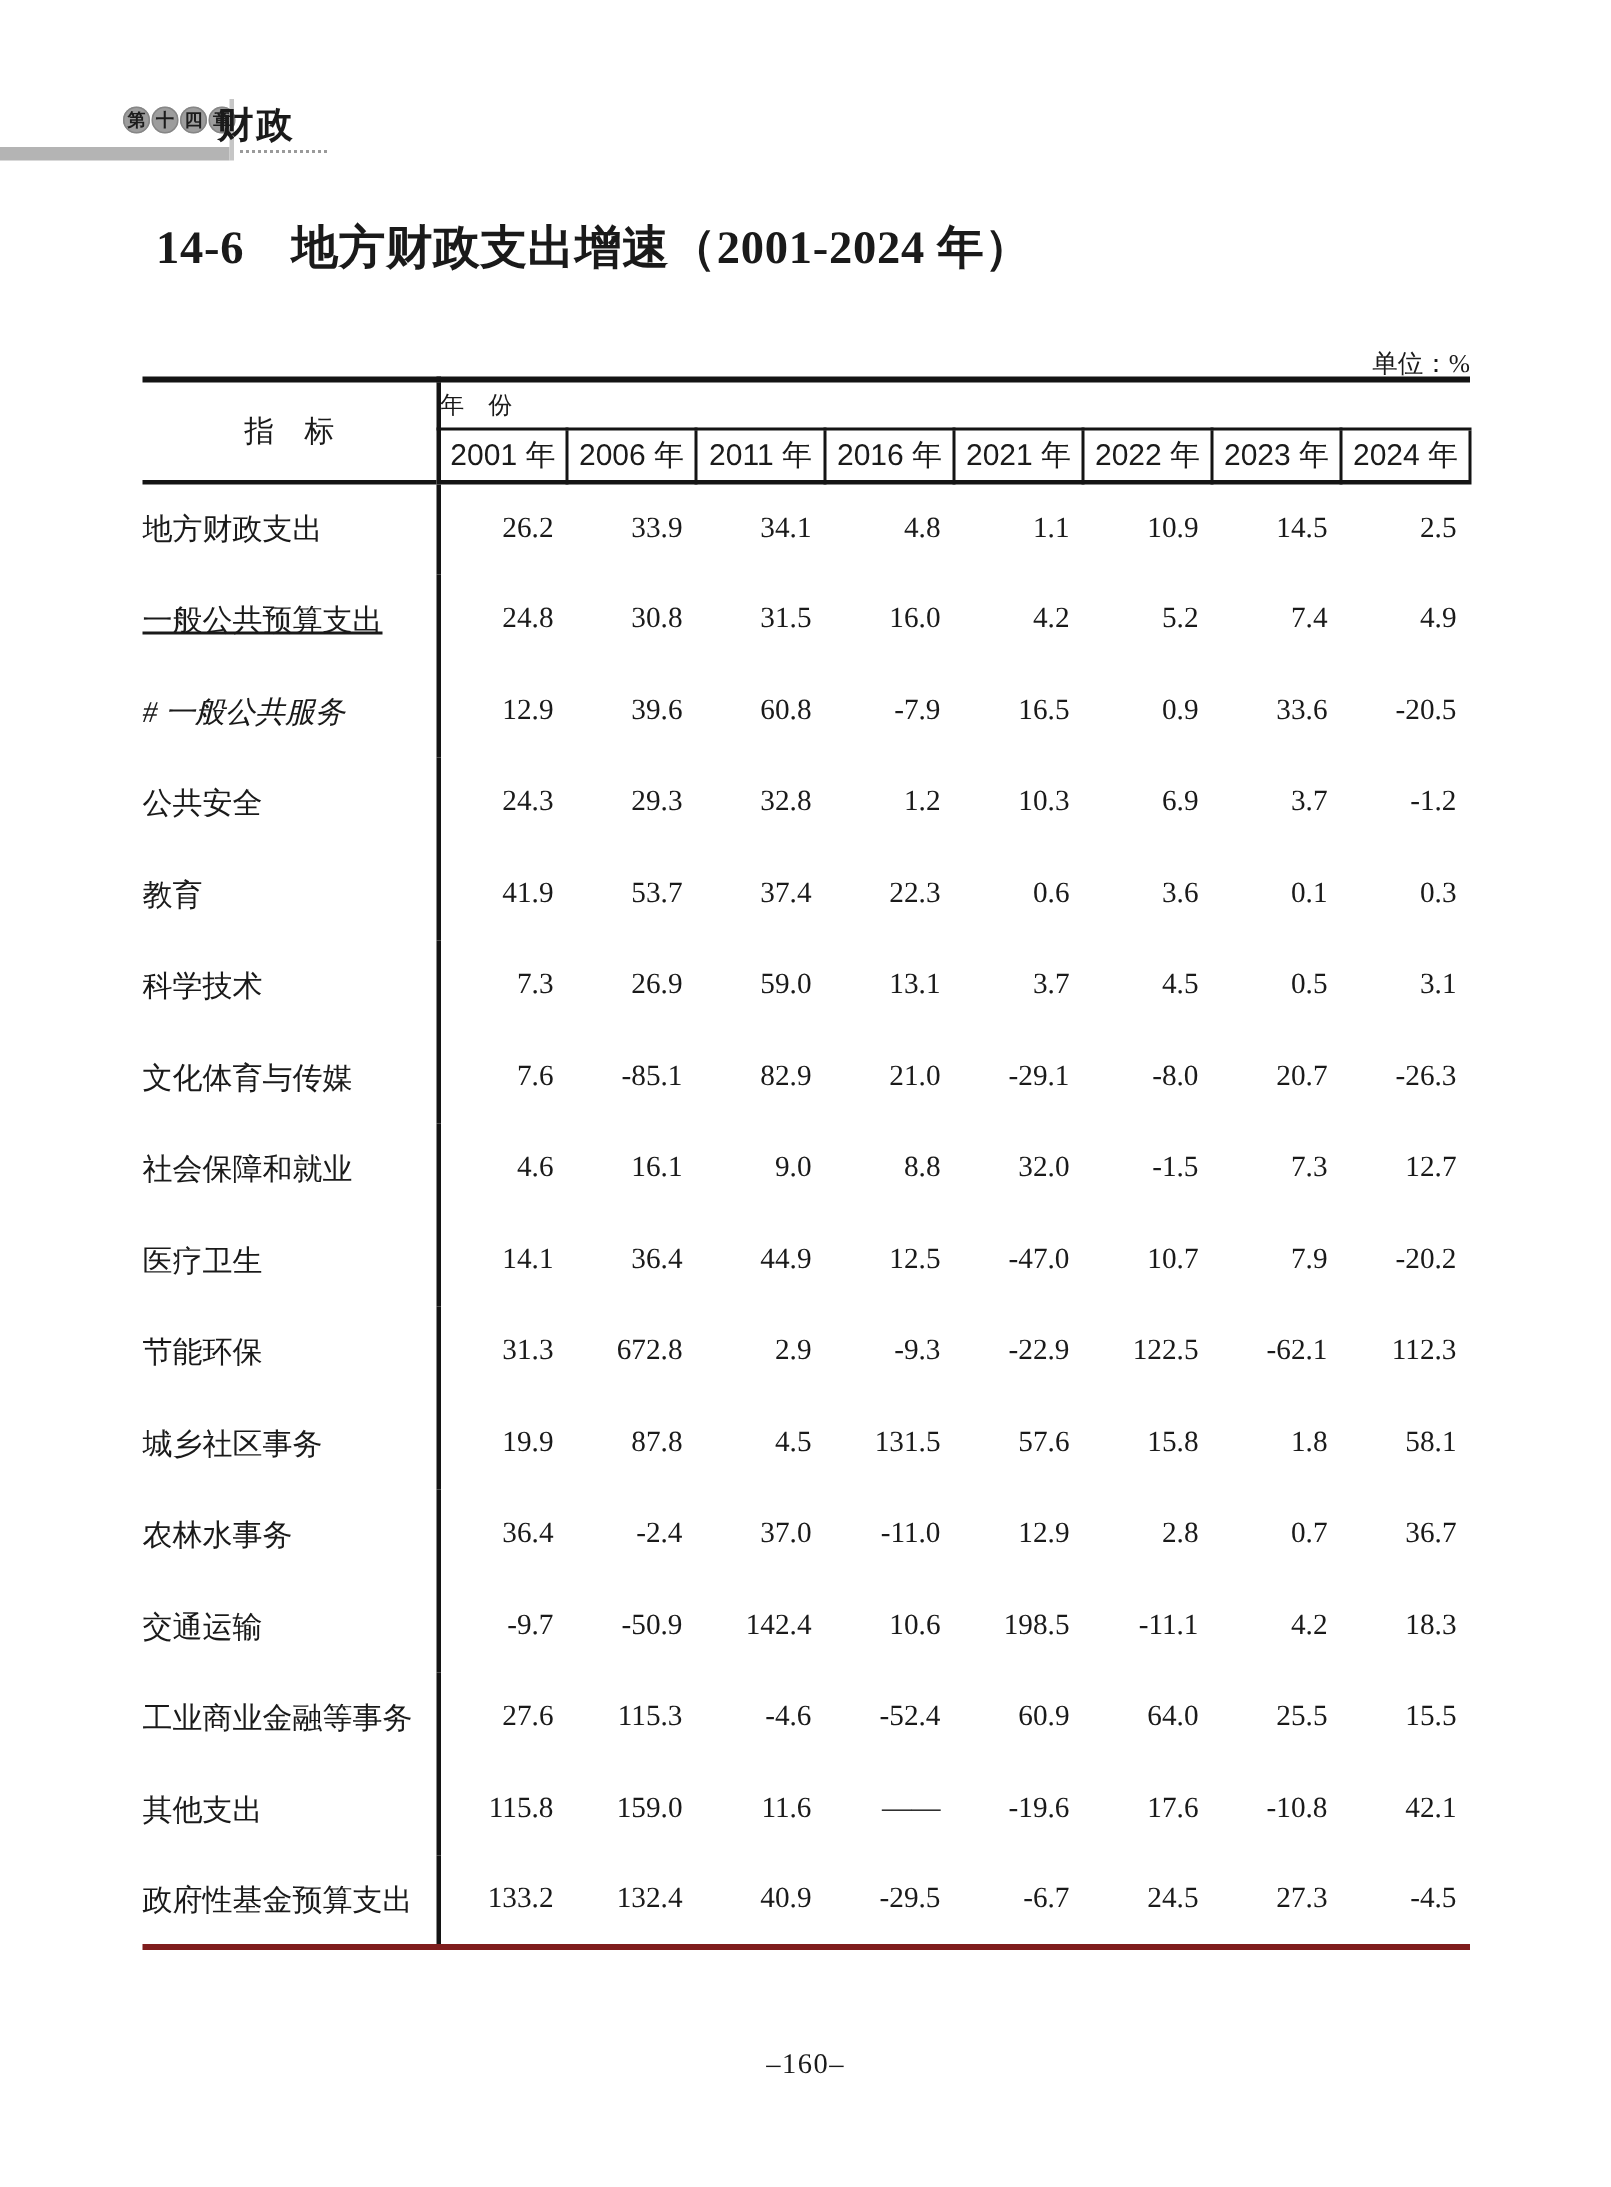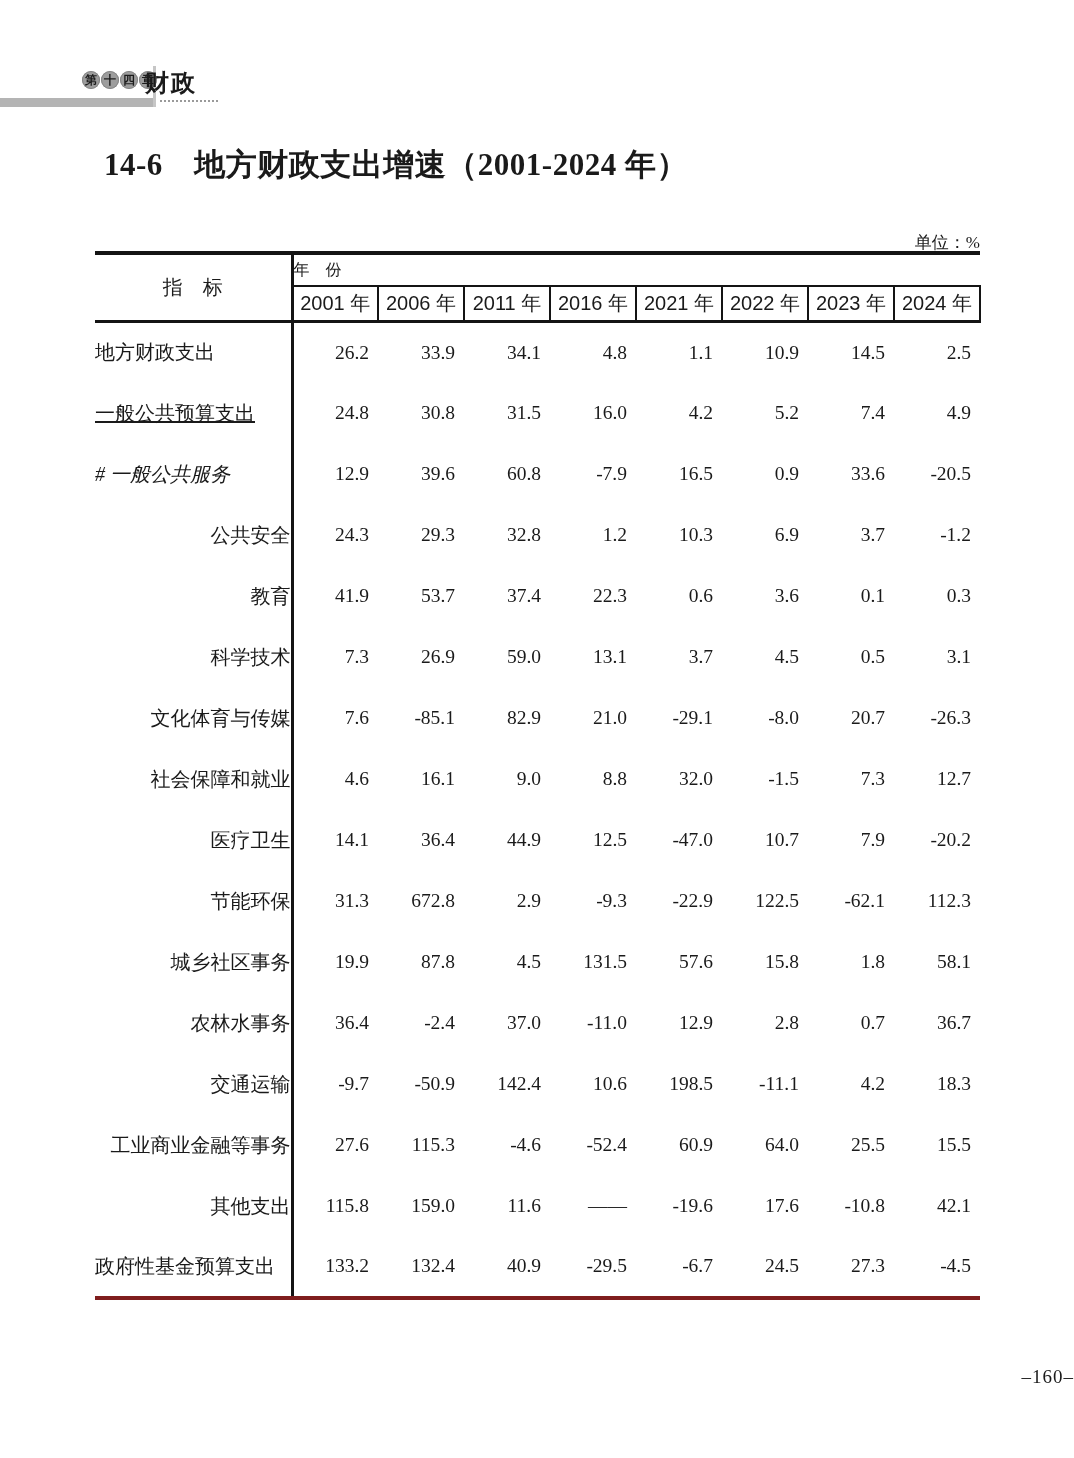--- a/index.html
+++ b/index.html
@@ -98,26 +98,26 @@
     font-size:20px;
   }
   td.num {
     text-align:right; padding-right:9px;
     font-size:19.5px;
     font-family:"Liberation Serif", serif;
   }
   .ind0 { padding-left:2px; }
   .ind1 { padding-left:13px;text-decoration:underline; }
   .ind2 { padding-left:27px;font-style:italic; }
-  .ind3 { padding-left:34px;text-align:right; }
+  .ind3 { padding-left:34px; }
 
   
   .page-footer {
     position:absolute; top:1366px; left:0; width:100%;
-    text-align:right; font-size:19px;
+    text-align:center; font-size:19px;
     letter-spacing:1px;
   }
 </style>
 </head>
 <body>
 
 <div class="chapter-bar"></div>
 <div class="chapter-divider"></div>
 <div class="chapter-badge">
     <span class="badge-char">第</span>

